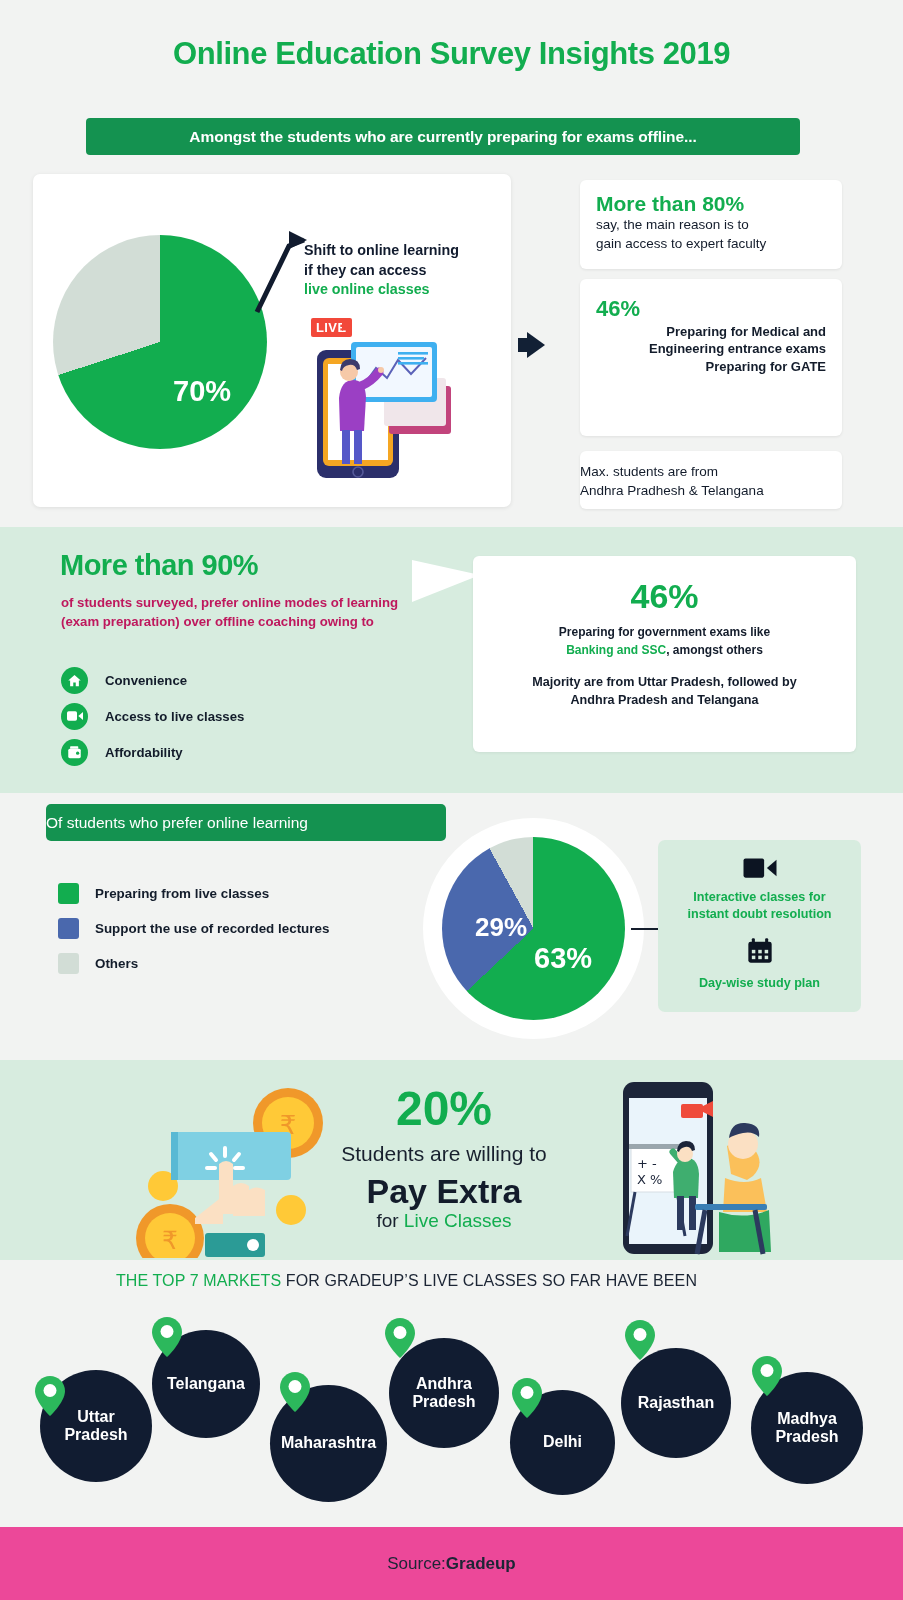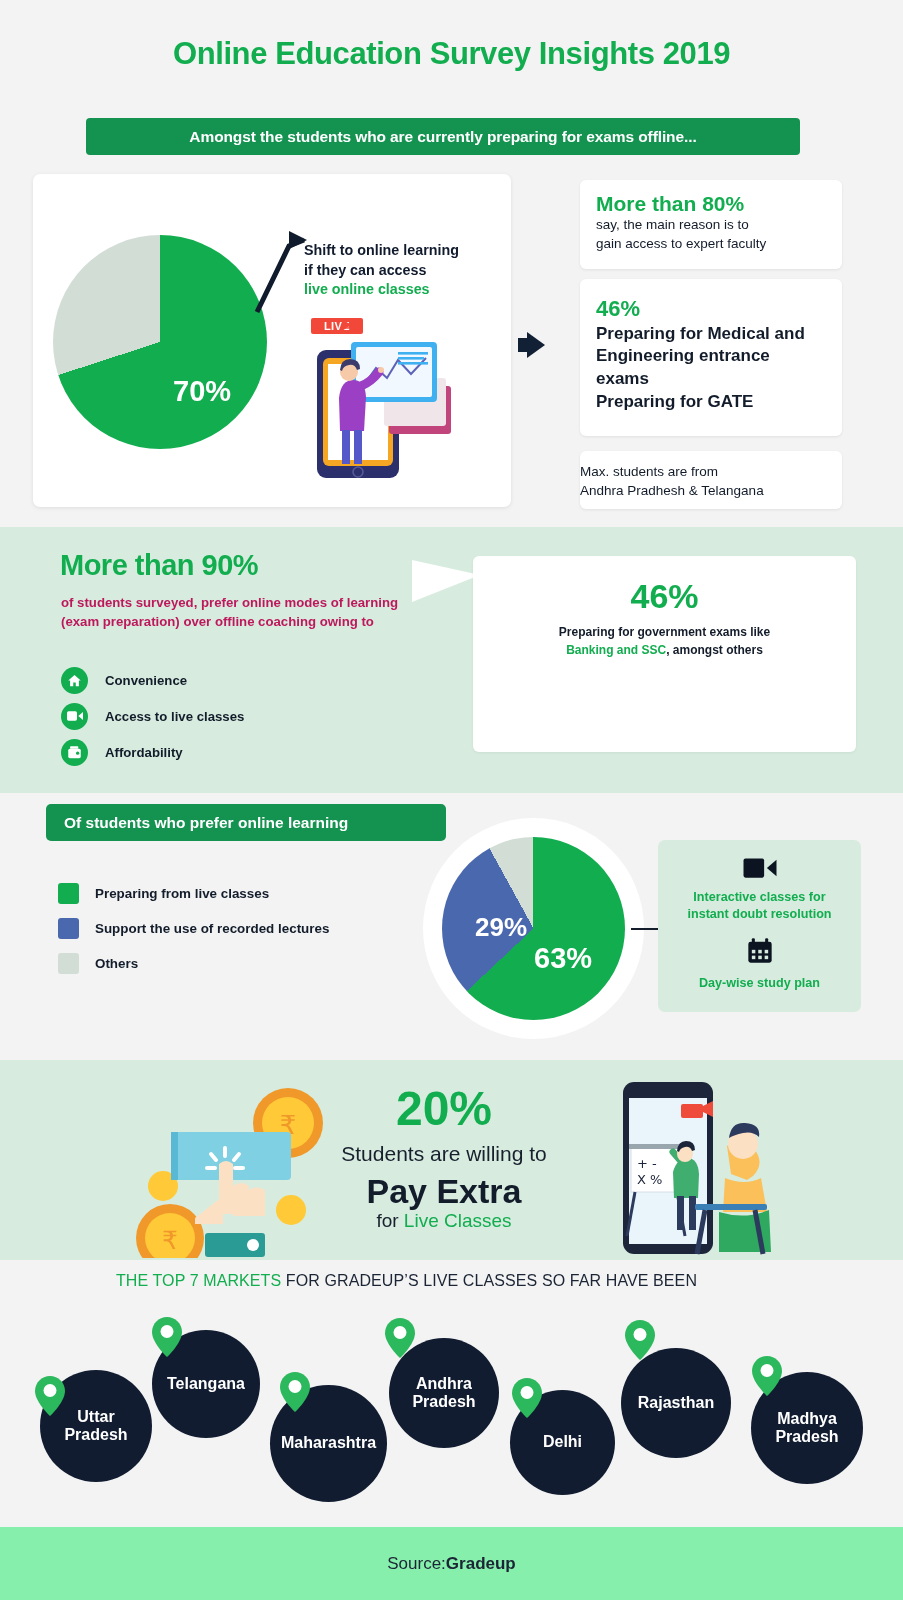--- a/index.html
+++ b/index.html
@@ -49,22 +49,22 @@
     position: absolute; left: 271px; top: 67px; width: 200px;
     font-size: 14.3px; font-weight: bold; color: #111b2e; line-height: 1.38;
   }
   .callout .green { color: #12ad4f; }
 
   .illus1 { position: absolute; left: 268px; top: 140px; width: 160px; height: 170px; }
 
   .live-badge {
     position: absolute; left: 10px; top: 4px;
     background: #f2483a; color: #ffffff;
-    font-size: 11px; font-weight: bold;
-    padding: 2px 13px; border-radius: 2px; letter-spacing: 0.4px;
+    font-size: 13px; font-weight: bold;
+    padding: 2px 5px; border-radius: 2px; letter-spacing: 0.4px;
   }
   .live-cam {
     position: absolute; left: 41px; top: 5px;
     width: 0; height: 0;
     border-top: 6px solid transparent; border-bottom: 6px solid transparent;
     border-left: 9px solid #f2483a;
   }
 
   
   .col-arrow {
@@ -82,21 +82,21 @@
   .card {
     position: absolute; background: #ffffff; border-radius: 6px;
     box-shadow: 0 1px 3px rgba(0,0,0,0.08);
   }
   #card-80 { left: 580px; top: 180px; width: 262px; height: 89px; padding: 12px 16px; }
   #card-46 { left: 580px; top: 279px; width: 262px; height: 157px; padding: 16px 16px; }
   #card-max { left: 580px; top: 451px; width: 262px; height: 58px; padding: 12px 0; }
 
   .big-green { color: #12ad4f; font-size: 21px; font-weight: bold; line-height: 1.15; }
   .num-green { color: #12ad4f; font-size: 22px; font-weight: bold; line-height: 1.25; }
-  .card-body { color: #131c2b; font-size: 17px; font-weight: bold; line-height: 1.35; }
+  .card-body { color: #131c2b; font-size: 13px; font-weight: bold; line-height: 1.35; text-align: right; }
   .card-plain { color: #131c2b; font-size: 13.5px; line-height: 1.4; }
 
   
   .band-green {
     position: absolute; left: 0; width: 903px; background: #d7ecdf;
   }
   #band2 { top: 527px; height: 266px; }
 
   .h90 {
     position: absolute; left: 60px; top: 549px;
@@ -130,22 +130,22 @@
   }
   .gov-num { font-size: 34px; font-weight: bold; color: #12ad4f; line-height: 1.1; }
   .gov-line { font-size: 12px; font-weight: bold; color: #131c2b; line-height: 1.45; margin-top: 9px; }
   .gov-line .green { color: #12ad4f; }
   .gov-sub { font-size: 12.6px; font-weight: bold; color: #131c2b; line-height: 1.42; margin-top: 15px; }
 
   
   .banner2 {
     position: absolute; left: 46px; top: 804px; width: 400px; height: 37px;
     background: #149250; border-radius: 5px;
-    color: #ffffff; font-size: 15.5px; font-weight: bold;
-    display: flex; align-items: center; padding-left: 18px; text-align: center;
+    color: #ffffff; font-size: 15.5px; font-weight: normal;
+    display: flex; align-items: center;  text-align: center;
   }
   .legend { position: absolute; left: 58px; top: 876px; width: 380px; }
   .leg-row { display: flex; align-items: center; height: 35px; }
   .leg-sw { width: 21px; height: 21px; border-radius: 3px; margin-right: 16px; flex: 0 0 auto; }
   .leg-tx { font-size: 13.4px; font-weight: bold; color: #131c2b; }
 
   .donut-ring {
     position: absolute; left: 423px; top: 818px; width: 221px; height: 221px;
     border-radius: 50%; background: #ffffff;
   }
@@ -200,21 +200,21 @@
     display: flex; align-items: center; justify-content: center;
     color: #ffffff; font-weight: bold; text-align: center; line-height: 1.15;
   }
   .pin {
     position: absolute; width: 30px; height: 40px;
   }
 
   
   .footer {
     position: absolute; left: 0; top: 1527px; width: 903px; height: 73px;
-    background: #86efac; display: flex; align-items: center; justify-content: center;
+    background: #ec4899; display: flex; align-items: center; justify-content: center;
     font-size: 17px; color: #1c2535;
   }
   .footer b { font-weight: bold; }
 </style>
 </head>
 <body>
 
 <div class="page">
 
   <div class="title">Online Education Survey Insights 2019</div>
@@ -324,20 +324,24 @@
     </div>
   </div>
 
   <div class="ptr"></div>
 
   <div id="card-gov">
     <div class="gov-num">46%</div>
     <div class="gov-line">
       <span>Preparing for government exams like</span><br>
       <span class="green">Banking and SSC</span><span>, amongst others</span>
+    </div>
+    <div class="gov-sub">
+      <span>Majority are from Uttar Pradesh, followed by</span><br>
+      <span>Andhra Pradesh and Telangana</span>
     </div>
   </div>
 
   <div class="banner2">Of students who prefer online learning</div>
 
   <div class="legend">
     <div class="leg-row">
       <span class="leg-sw" style="background:#12ad4f"></span>
       <span class="leg-tx">Preparing from live classes</span>
     </div>

